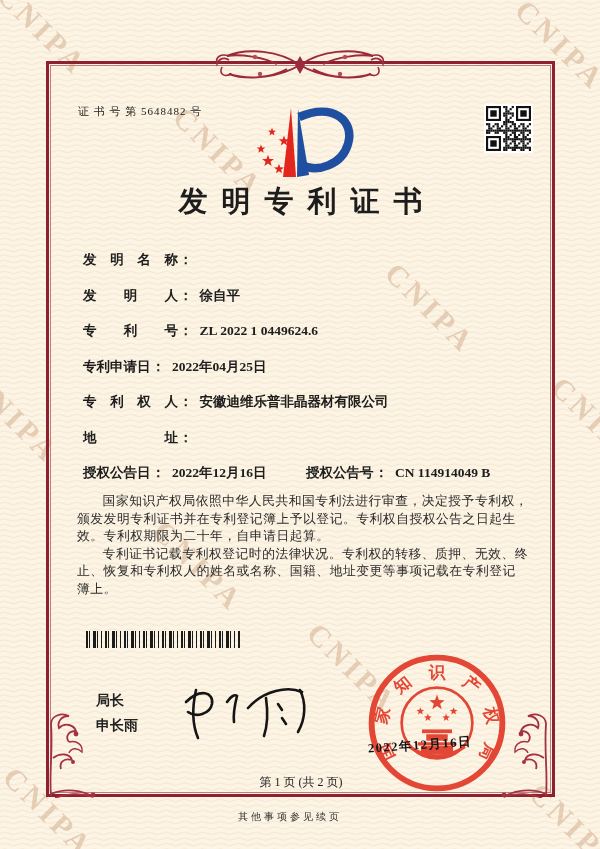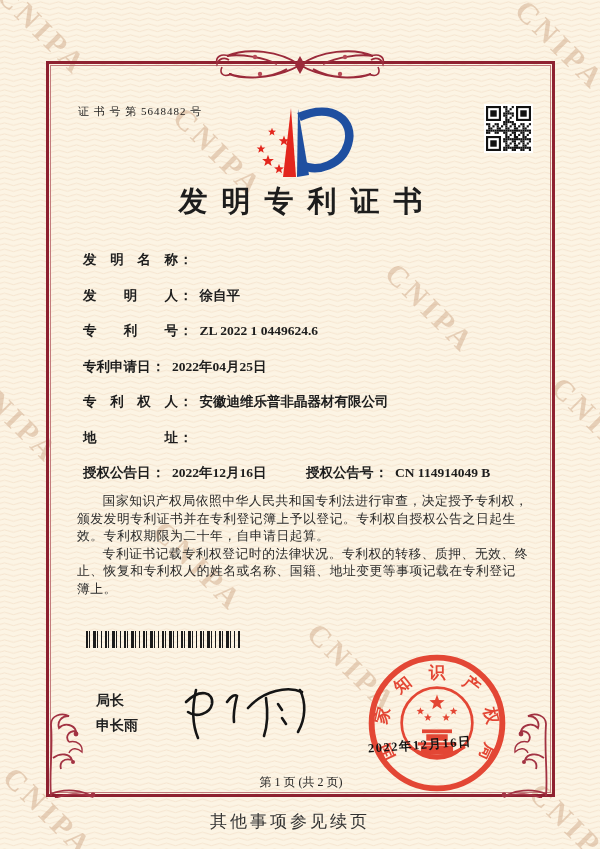--- a/index.html
+++ b/index.html
@@ -40,21 +40,21 @@
       #1b1b1b 3px 4px,rgba(0,0,0,0) 4px 7px,#1b1b1b 7px 10px,rgba(0,0,0,0) 10px 11px,
       #1b1b1b 11px 12px,rgba(0,0,0,0) 12px 15px,#1b1b1b 15px 16px,rgba(0,0,0,0) 16px 19px);}
   #signer{position:absolute;left:96px;top:688px;font-family:var(--sans);
           font-size:14px;font-weight:bold;line-height:25px;color:#222;}
   #sig-svg{position:absolute;left:180px;top:670px;}
   #seal{position:absolute;left:362px;top:648px;z-index:4;opacity:.93;}
   #seal-date{position:absolute;left:368px;top:737px;z-index:5;font-size:12.5px;
              font-weight:bold;letter-spacing:1.5px;color:#111;transform:rotate(-4deg);white-space:nowrap;}
   #page-no{position:absolute;left:61px;top:774px;width:480px;text-align:center;font-size:12px;}
   #footer-note{position:absolute;left:0;top:810px;width:580px;text-align:center;
-               font-size:17px;letter-spacing:3px;color:#333;}
+               font-size:10px;letter-spacing:3px;color:#333;}
 </style>
 </head>
 <body>
 
 <div id="page">
 
   <svg id="waves" width="600" height="849">
     <defs>
       <pattern id="wv" width="18" height="5.5" patternUnits="userSpaceOnUse">
         <path d="M0,3 Q4.5,0.5 9,3 T18,3" fill="none" stroke="#efd6bd" stroke-width="0.9"></path>

